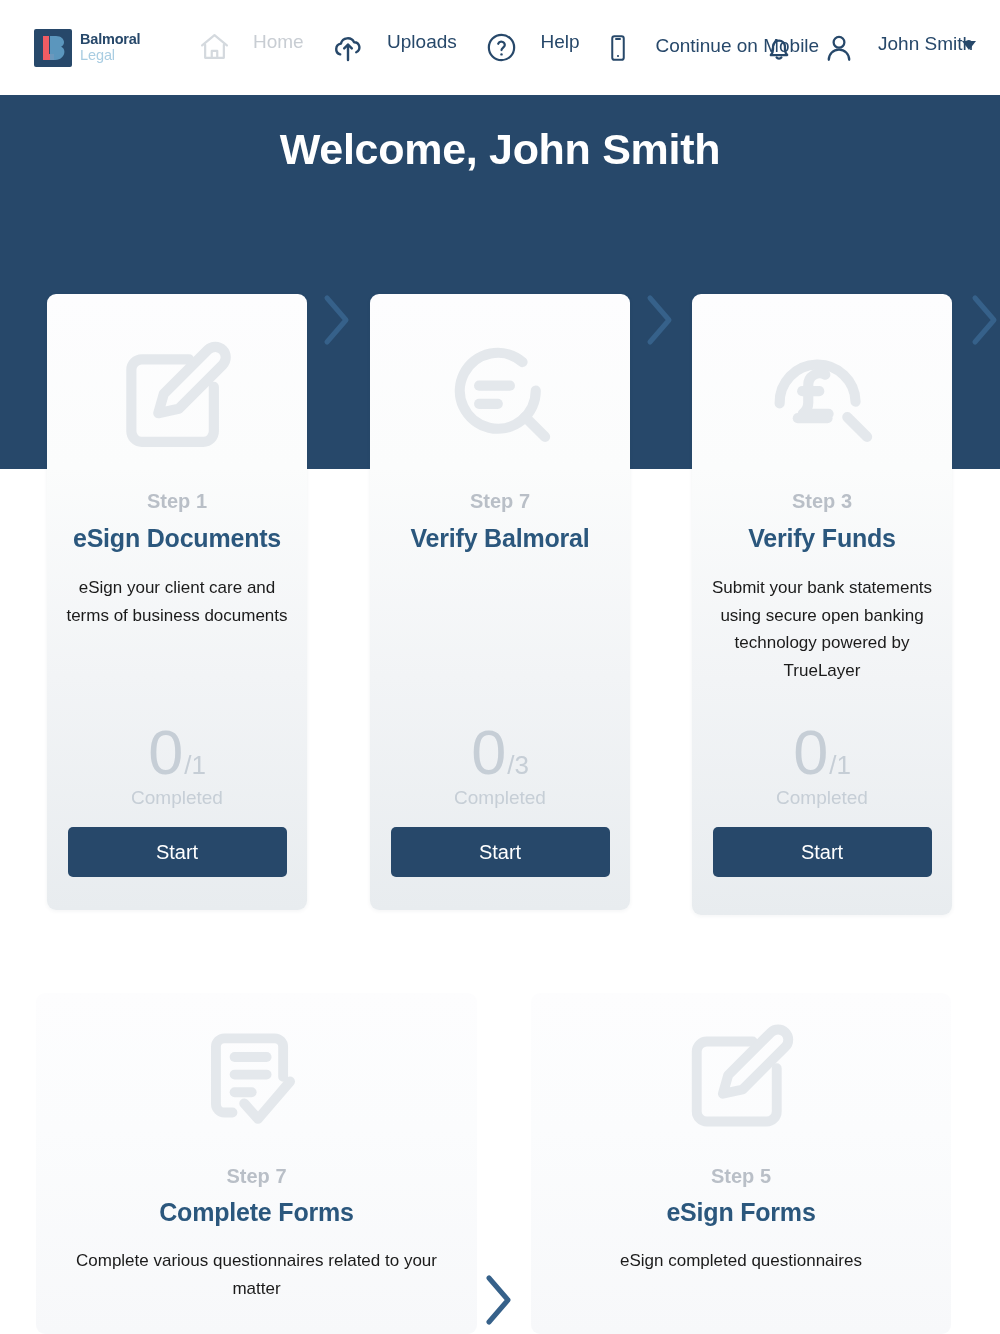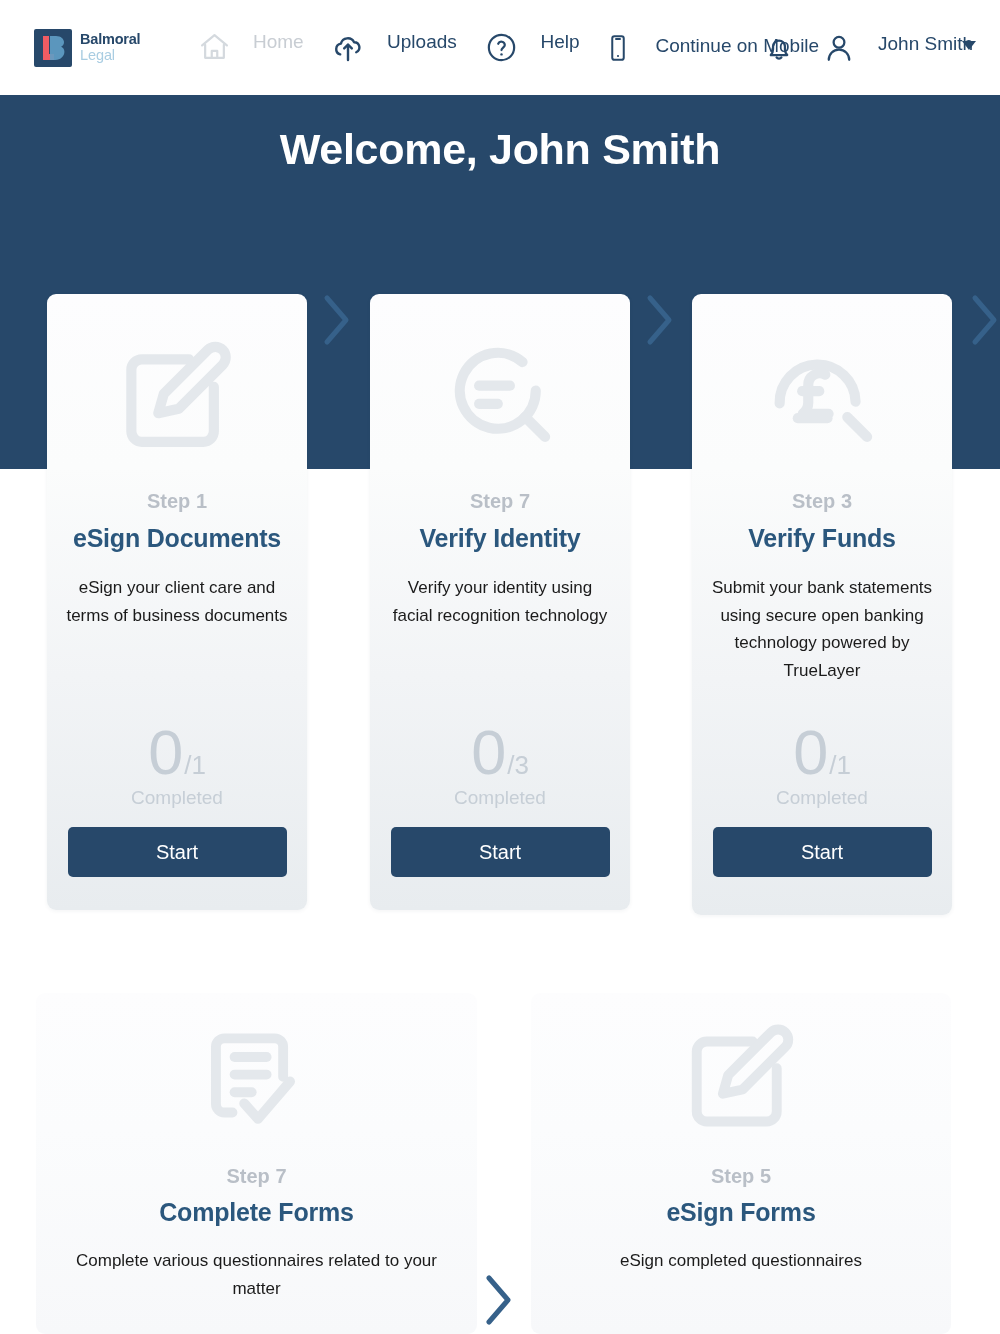--- a/index.html
+++ b/index.html
@@ -364,22 +364,21 @@
   <div class="card card-2">
     <div class="card-ico">
       <svg width="132" height="132" viewBox="0 0 24 24" fill="none" stroke="currentColor" stroke-width="1.85" stroke-linecap="round" stroke-linejoin="round">
         <path d="M16.1 5.1a6.9 6.9 0 1 0 2.4 5.2"></path>
         <path d="M16.6 15.1l3.6 3.6"></path>
         <path d="M8.2 9.4h5.6"></path>
         <path d="M8.2 12.7h3.4"></path>
       </svg>
     </div>
     <div class="card-step">Step 7</div>
-    <div class="card-title">Verify Identity</div>
-    <div class="card-desc">Verify your identity using facial recognition technology</div>
+    <div class="card-title">Verify Balmoral</div>
     <div class="counter">
       <span class="num">0</span>
       <span class="den">/3</span>
     </div>
     <div class="counter-label">Completed</div>
     <button class="start-btn">Start</button>
   </div>
 
   <div class="card card-3">
     <div class="card-ico">

